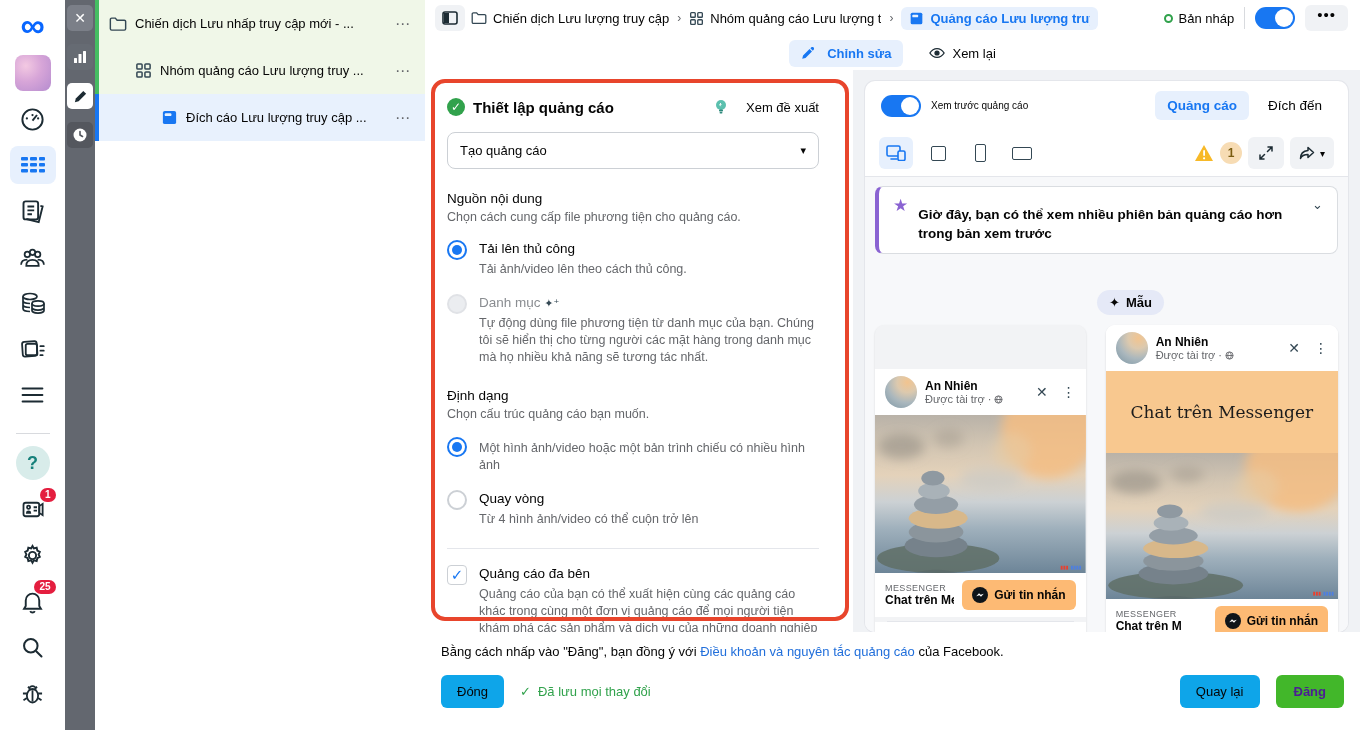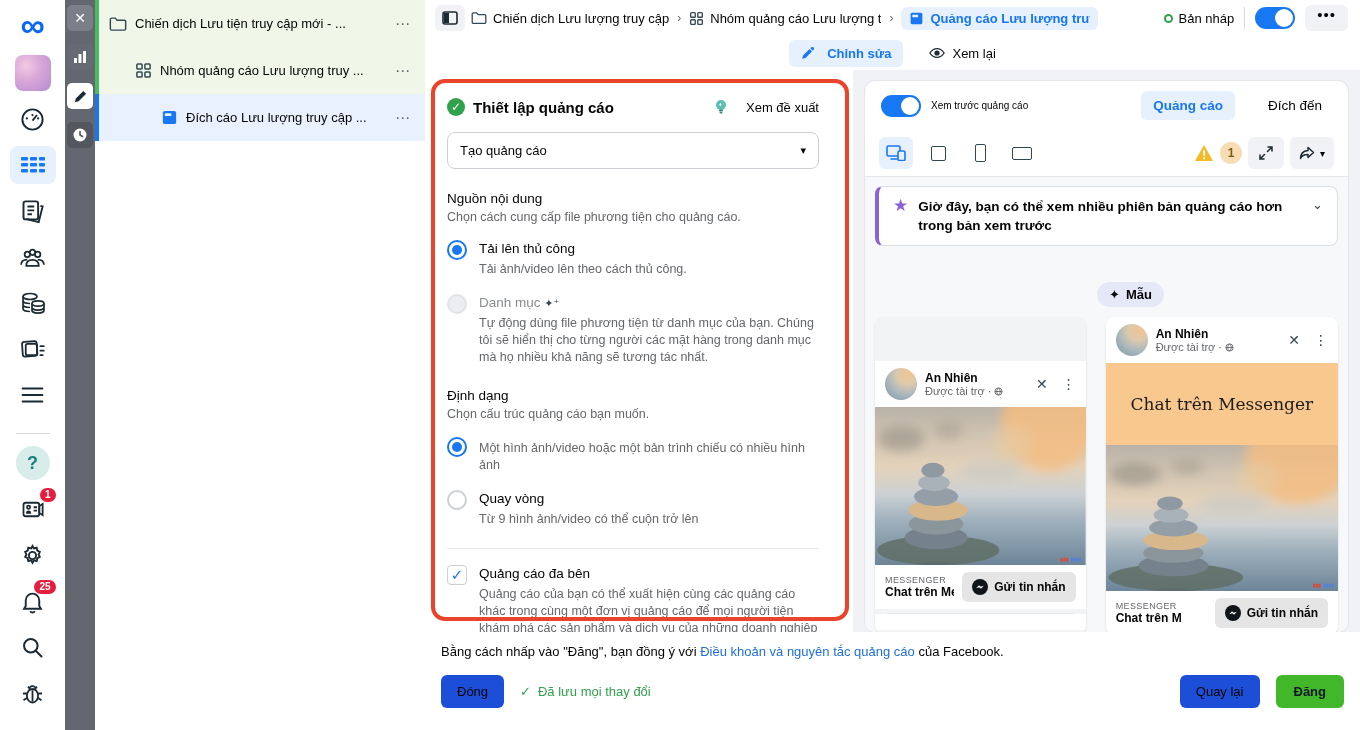--- a/index.html
+++ b/index.html
@@ -85,73 +85,73 @@
   .hdivider { height:1px; background:#e4e6eb; margin:20px 0 2px; }
   .checkbox { width:20px; height:20px; border-radius:4px; border:1px solid #ccd0d5; color:#1877f2; font-size:15px; font-weight:bold; display:flex; align-items:center; justify-content:center; flex-shrink:0; margin-right:12px; cursor:pointer; background:#fff; }
   .link { color:#216fdb; cursor:pointer; }
   .sparkle { font-size:11px; color:#344854; }
 
   
   .preview-col { flex:1; background:#f0f2f5; padding:11px 12px 0; min-width:0; }
   .pv-panel { background:#fff; border-radius:10px; height:100%; overflow:hidden; box-shadow:0 0 0 1px #e4e6eb; display:flex; flex-direction:column; }
   .pv-row1 { height:49px; display:flex; align-items:center; padding:0 16px; gap:10px; }
   .pv-row1-label { font-size:10px; }
-  .pv-tabs { margin-left:auto; display:flex; align-items:center; gap:23px;justify-content:space-between; }
+  .pv-tabs { margin-left:auto; display:flex; align-items:center; gap:9px;justify-content:space-between; }
   .tab-on { background:#e7f0fd; color:#1877f2; font-weight:bold; font-size:13.5px; padding:7px 12px; border-radius:6px; cursor:pointer; }
   .tab-off { font-size:13.5px; padding:7px 10px; cursor:pointer; }
   .pv-row2 { height:47px; display:flex; align-items:center; padding:0 14px; gap:8px; border-bottom:1px solid #e4e6eb; }
   .dev-btn { width:34px; height:32px; border-radius:6px; display:flex; align-items:center; justify-content:center; cursor:pointer; }
   .dev-sel { background:#e7f0fd; }
   .shape-sq { width:15px; height:15px; border:1.6px solid #344854; border-radius:2px; }
   .shape-port { width:11px; height:18px; border:1.6px solid #344854; border-radius:2px; }
   .shape-land { width:20px; height:13px; border:1.6px solid #344854; border-radius:2px; }
   .pv-warn { margin-left:auto; display:flex; align-items:center; gap:6px; }
   .warn-count { background:#f7dcb4; color:#7a5c10; font-size:12px; font-weight:bold; width:22px; height:22px; border-radius:50%; display:flex; align-items:center; justify-content:center; }
   .sq-btn { background:#f0f2f5; border-radius:6px; height:32px; display:flex; align-items:center; justify-content:center; cursor:pointer; padding:0 9px; gap:5px; }
   .pv-content { flex:1; background:#f7f8fa; padding:9px 10px 0; overflow:hidden; }
   .pv-banner { background:#fff; border:1px solid #dadde1; border-left:4px solid #8a63d2; border-radius:8px; padding:10px 14px; display:flex; gap:10px; align-items:flex-start; }
   .banner-star { color:#8a63d2; font-size:17px; line-height:18px; }
-  .banner-text { font-size:13.5px; font-weight:bold; line-height:19px; flex:1; }
+  .banner-text { font-size:13.5px; font-weight:bold; line-height:19px; flex:1;margin-top:8px; }
   .banner-chev { color:#344854; font-size:13px; cursor:pointer; }
   .tpl-pill { display:inline-flex; align-items:center; gap:6px; background:#e5e9f7; border-radius:14px; padding:5px 12px; font-size:13px; font-weight:bold; margin:36px 0 10px 222px; }
   .cards { display:flex; gap:20px; padding-left:0px; }
   .ad-card { border-radius:9px; overflow:hidden; box-shadow:0 1px 2px rgba(0,0,0,.15); background:#fff; }
   .card1 { width:213px; background:#f2f3f5; }
   .card1-gap { height:44px; }
   .card-white { background:#fff; }
   .ad-hdr { background:#fff; display:flex; align-items:center; padding:7px 10px; gap:8px; }
   .ad-avatar { width:32px; height:32px; border-radius:50%; flex-shrink:0;
     background:radial-gradient(circle at 70% 20%, #f2c48f 0%, #dcc9ae 30%, #aab7bd 60%, #7b95a4 100%); }
   .ad-id { flex:1; min-width:0; }
   .ad-name { font-size:12px; font-weight:bold; }
   .ad-sub { font-size:11px; color:#65676b; display:flex; align-items:center; gap:3px; }
   .ad-x { font-size:14px; color:#344854; margin-right:6px; cursor:pointer; }
   .ad-dots { font-size:14px; color:#344854; cursor:pointer; }
   .ad-img { display:block; width:100%; }
   .ad-foot { background:#fff; display:flex; align-items:center; padding:7px 10px; gap:8px; }
   .foot-l { flex:1; min-width:0; }
   .foot-plat { font-size:9px; color:#65676b; letter-spacing:.4px; }
   .foot-head { font-size:12px; font-weight:bold; white-space:nowrap; overflow:hidden; }
-  .cta-btn { background:#e5e5e5; border-radius:6px; height:30px; display:flex; align-items:center; gap:6px; padding:0 10px; font-size:12px; font-weight:bold; white-space:nowrap; cursor:pointer; }
+  .cta-btn { background:#fdba74; border-radius:6px; height:30px; display:flex; align-items:center; gap:6px; padding:0 10px; font-size:12px; font-weight:bold; white-space:nowrap; cursor:pointer; }
   .msgr { width:16px; height:16px; border-radius:50%; background:#0f1419; color:#fff; display:flex; align-items:center; justify-content:center; flex-shrink:0; }
   .card1-div { height:1px; background:#e4e6eb; margin:4px 12px 0; }
   .card1-tail { height:16px; background:#fff; }
   .overlay-block { height:82px; background:#f8c88f; display:flex; align-items:center; justify-content:center; }
   .overlay-text { font-family:"DejaVu Serif","Liberation Serif",serif; font-size:17px; color:#1c1c1c; }
   .imgwrap { position:relative; }
   .wm { position:absolute; right:4px; bottom:3px; font-size:5px; display:flex; gap:2px; }
   .wm span:first-child { color:#e8412f; } .wm span:last-child { color:#4e7fe0; }
 
   
   .footer { height:98px; background:#fff; padding:12px 16px 0; flex-shrink:0; }
   .terms { font-size:13px; }
   .foot-btns { display:flex; align-items:center; margin-top:16px; gap:16px; }
-  .btn-gray { background:#1d4ed8; border-radius:6px; padding:9px 16px; font-size:13px; cursor:pointer; }
+  .btn-gray { background:#0ea5e9; border-radius:6px; padding:9px 16px; font-size:13px; cursor:pointer; }
   .saved { display:flex; align-items:center; gap:7px; color:#31a24c; font-size:13px; }
-  .btn-green { background:#42b72a; color:#0f172a; font-weight:bold; border-radius:6px; padding:9px 18px; font-size:13px; cursor:pointer; }
+  .btn-green { background:#42b72a; color:#4c1d95; font-weight:bold; border-radius:6px; padding:9px 18px; font-size:13px; cursor:pointer; }
   .foot-spacer { flex:1; }
 </style>
 </head>
 <body>
 
 <div class="app">
 
   <div class="icon-rail">
     <div class="rail-item">
         <span class="meta-logo">∞</span>
@@ -276,21 +276,21 @@
           <path d="M8 4.5 V8 l2.5 1.5" stroke="#54575e" stroke-width="1.6" fill="none" stroke-linecap="round"></path>
         </svg>
     </div>
   </div>
 
   <div class="tree-panel">
     <div class="tree-row tree-green stripe-green tree-ind-1">
       <svg width="18" height="16" viewBox="0 0 20 16" fill="none" stroke="#344854" stroke-width="1.6">
           <path d="M1.5 3 a1.5 1.5 0 0 1 1.5-1.5 h4 l2 2.3 h8 a1.5 1.5 0 0 1 1.5 1.5 v8 a1.5 1.5 0 0 1-1.5 1.5 h-14 a1.5 1.5 0 0 1-1.5-1.5z"></path>
         </svg>
-      <span class="tree-label">Chiến dịch Lưu tiện truy cập mới - ...</span>
+      <span class="tree-label">Chiến dịch Lưu nhấp truy cập mới - ...</span>
       <span class="tree-dots">⋯</span>
     </div>
     <div class="tree-row tree-green stripe-green tree-ind-2">
       <svg width="17" height="17" viewBox="0 0 18 18" fill="none" stroke="#344854" stroke-width="1.6">
           <rect x="2" y="2" width="5.5" height="5.5" rx="1"></rect>
           <rect x="10.5" y="2" width="5.5" height="5.5" rx="1"></rect>
           <rect x="2" y="10.5" width="5.5" height="5.5" rx="1"></rect>
           <rect x="10.5" y="10.5" width="5.5" height="5.5" rx="1"></rect>
         </svg>
       <span class="tree-label">Nhóm quảng cáo Lưu lượng truy ...</span>
@@ -415,21 +415,21 @@
         <div class="opt">
           <span class="radio radio-on"></span>
           <div>
             <div class="opt-desc">Một hình ảnh/video hoặc một bản trình chiếu có nhiều hình ảnh</div>
           </div>
         </div>
         <div class="opt">
           <span class="radio"></span>
           <div>
             <div class="opt-label">Quay vòng</div>
-            <div class="opt-desc">Từ 9 hình ảnh/video có thể cuộn trở lên</div>
+            <div class="opt-desc">Từ 4 hình ảnh/video có thể cuộn trở lên</div>
           </div>
         </div>
 
         <div class="hdivider"></div>
 
         <div class="opt">
           <span class="checkbox">✓</span>
           <div>
             <div class="opt-label">Quảng cáo đa bên</div>
             <div class="opt-desc"><span>Quảng cáo của bạn có thể xuất hiện cùng các quảng cáo khác trong cùng một đơn vị quảng cáo để mọi người tiện khám phá các sản phẩm và dịch vụ của những doanh nghiệp phù hợp với riêng họ. Nội dung quảng cáo của bạn có thể được thay đổi kích thước hoặc cắt cho vừa với đơn vị quảng cáo. </span></div>

